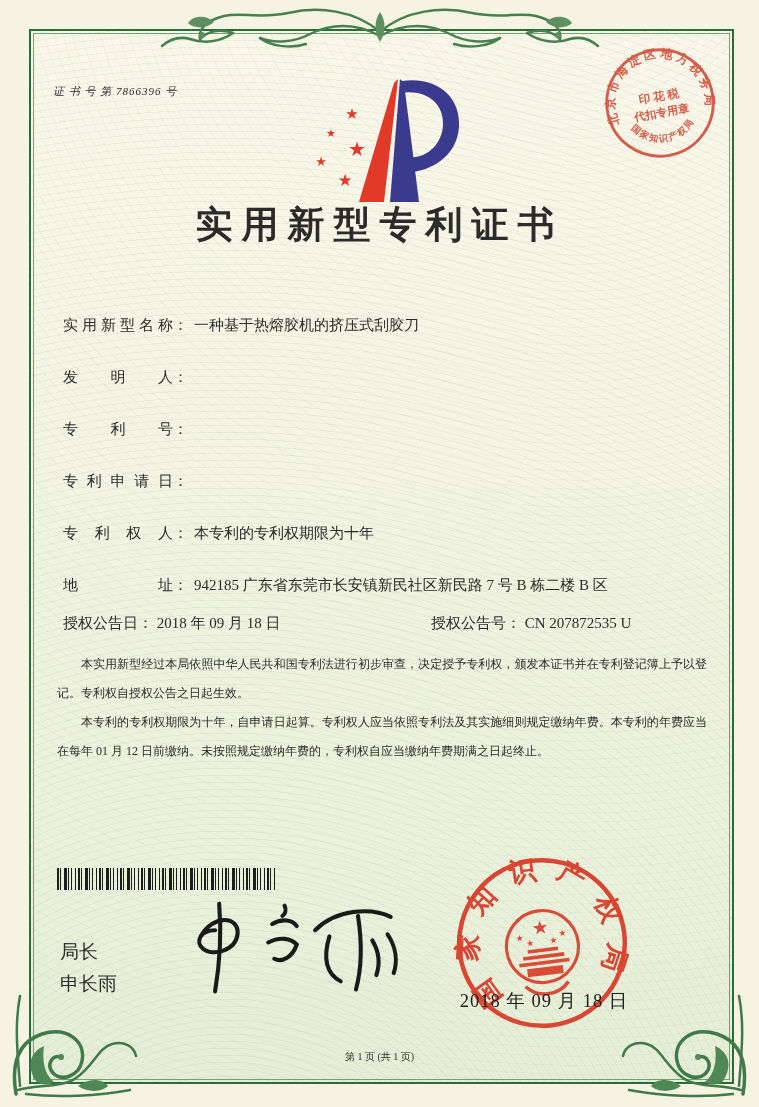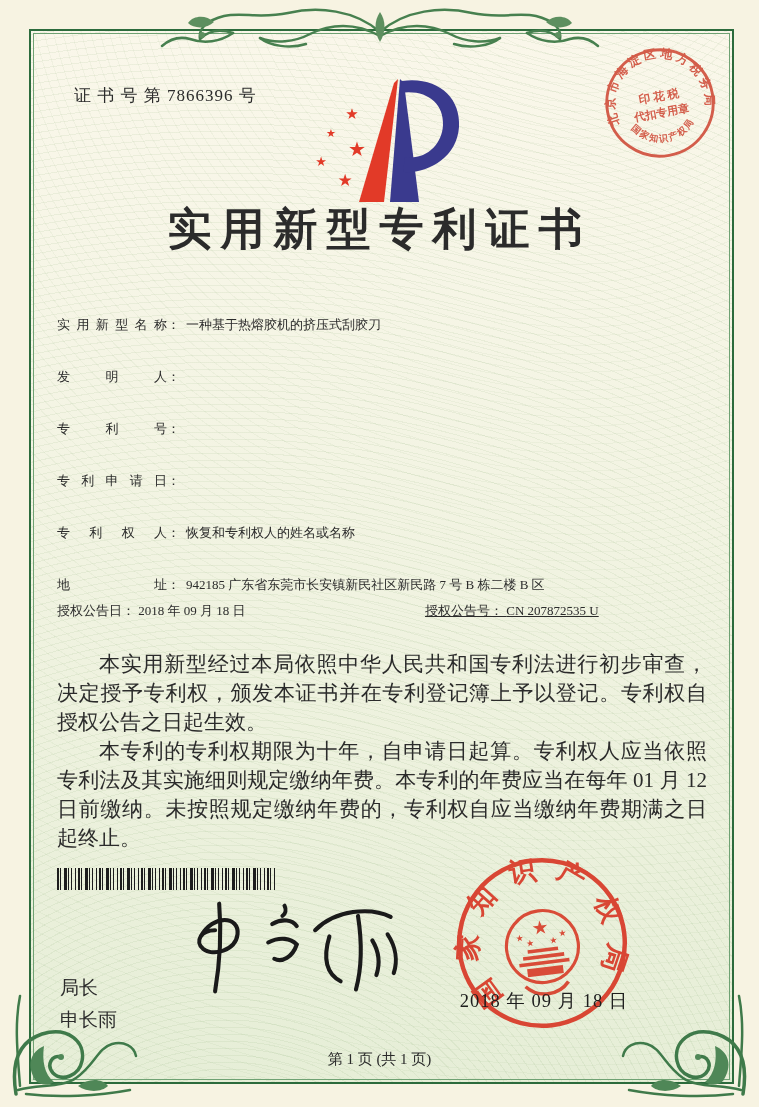--- a/index.html
+++ b/index.html
@@ -14,52 +14,52 @@
     position:absolute;left:30px;top:30px;right:26px;bottom:24px;
     background-image:
       repeating-radial-gradient(circle at 28% 118%, rgba(120,162,100,0.10) 0 1px, rgba(0,0,0,0) 1px 7px),
       repeating-radial-gradient(circle at 78% -12%, rgba(120,162,100,0.07) 0 1px, rgba(0,0,0,0) 1px 9px),
       linear-gradient(180deg,#faf7ea 0%,#f3f4e3 42%,#e6eed7 100%);
   }
   .frame{position:absolute;left:29px;top:29px;right:25px;bottom:23px;border:2px solid #2c6b3c;}
   .frame-in{position:absolute;inset:3px;border:1px solid #6fa273;}
   .abs{position:absolute;}
   
-  .cert-no{left:74px;top:84px;font-size:17px;letter-spacing:1px;}
-  .title{left:0;top:200px;width:100%;text-align:center;font-size:44px;font-weight:bold;letter-spacing:9px;}
-  
-  .fields{left:57px;top:312px;width:650px;font-size:13px;line-height:26px;}
+  .cert-no{left:53px;top:84px;font-size:11px;letter-spacing:1px;font-style:italic;}
+  .title{left:0;top:200px;width:100%;text-align:center;font-size:37px;font-weight:bold;letter-spacing:9px;}
+  
+  .fields{left:63px;top:312px;width:650px;font-size:15px;line-height:26px;}
   .frow{display:flex;margin-bottom:26px;align-items:flex-start;}
-  .frow.addr{margin-bottom:0;align-items:center;}
+  .frow.addr{margin-bottom:12px;align-items:center;}
   .flabel{display:inline-block;width:110px;text-align:justify;text-align-last:justify;flex:0 0 110px;}
   .fcolon{flex:0 0 auto;margin-right:6px;}
   .fvalue{flex:1 1 auto;max-width:520px;}
   .grow{position:relative;display:block;height:26px;}
   .ggroup{position:absolute;top:0;white-space:nowrap;}
   .ggroup.left{left:0;}
-  .ggroup.right{left:368px;text-decoration:underline;}
-  
-  .paras{left:57px;top:650px;width:650px;font-size:21px;line-height:29px;text-align:justify;}
+  .ggroup.right{left:368px;}
+  
+  .paras{left:57px;top:650px;width:650px;font-size:12px;line-height:29px;text-align:justify;}
   .paras p{margin:0;text-indent:2em;}
   
   .barcode{left:57px;top:868px;width:218px;height:22px;
     background:repeating-linear-gradient(90deg,
       #1d1d1d 0 2px,transparent 2px 3px,#1d1d1d 3px 4px,transparent 4px 7px,
       #1d1d1d 7px 10px,transparent 10px 11px,#1d1d1d 11px 12px,transparent 12px 14px,
       #1d1d1d 14px 15px,transparent 15px 18px,#1d1d1d 18px 19px,transparent 19px 21px);
   }
   
-  .signer{left:60px;top:972px;font-size:19px;line-height:32px;font-family:"Liberation Sans","DejaVu Sans",sans-serif;}
+  .signer{left:60px;top:936px;font-size:19px;line-height:32px;font-family:"Liberation Sans","DejaVu Sans",sans-serif;}
   .signature{left:162px;top:892px;}
   
   .stamp{left:602px;top:45px;transform:rotate(-10deg);}
   .seal{left:452px;top:853px;transform:rotate(-7deg);}
   .seal-date{left:456px;top:988px;width:176px;text-align:center;font-size:18.5px;letter-spacing:1px;color:#1d1d1d;}
   
-  .footer{left:0;top:1050px;width:100%;text-align:center;font-size:15px;}
+  .footer{left:0;top:1050px;width:100%;text-align:center;font-size:10px;}
   .arсtxt{fill:#cf4936;}
 </style>
 </head>
 <body>
 
 <div class="page">
 
   <div class="inner"></div>
   <div class="frame"></div>
   <div class="frame-in abs" style="left:33px;top:33px;right:29px;bottom:27px;border:1px solid #6fa273;"></div>
@@ -160,21 +160,21 @@
       <span class="flabel">专利号</span>
         <span class="fcolon">：</span>
     </div>
     <div class="frow">
       <span class="flabel">专利申请日</span>
         <span class="fcolon">：</span>
     </div>
     <div class="frow">
       <span class="flabel">专利权人</span>
         <span class="fcolon">：</span>
-      <span class="fvalue">恢复和专利权人的姓名或名称</span>
+      <span class="fvalue">本专利的专利权期限为十年</span>
     </div>
     <div class="frow addr">
       <span class="flabel">地址</span>
         <span class="fcolon">：</span>
       <span class="fvalue">942185 广东省东莞市长安镇新民社区新民路 7 号 B 栋二楼 B 区</span>
     </div>
     <div class="grow">
       <span class="ggroup left">
         <span>授权公告日</span><span>：</span>
         <span>2018 年 09 月 18 日</span>

